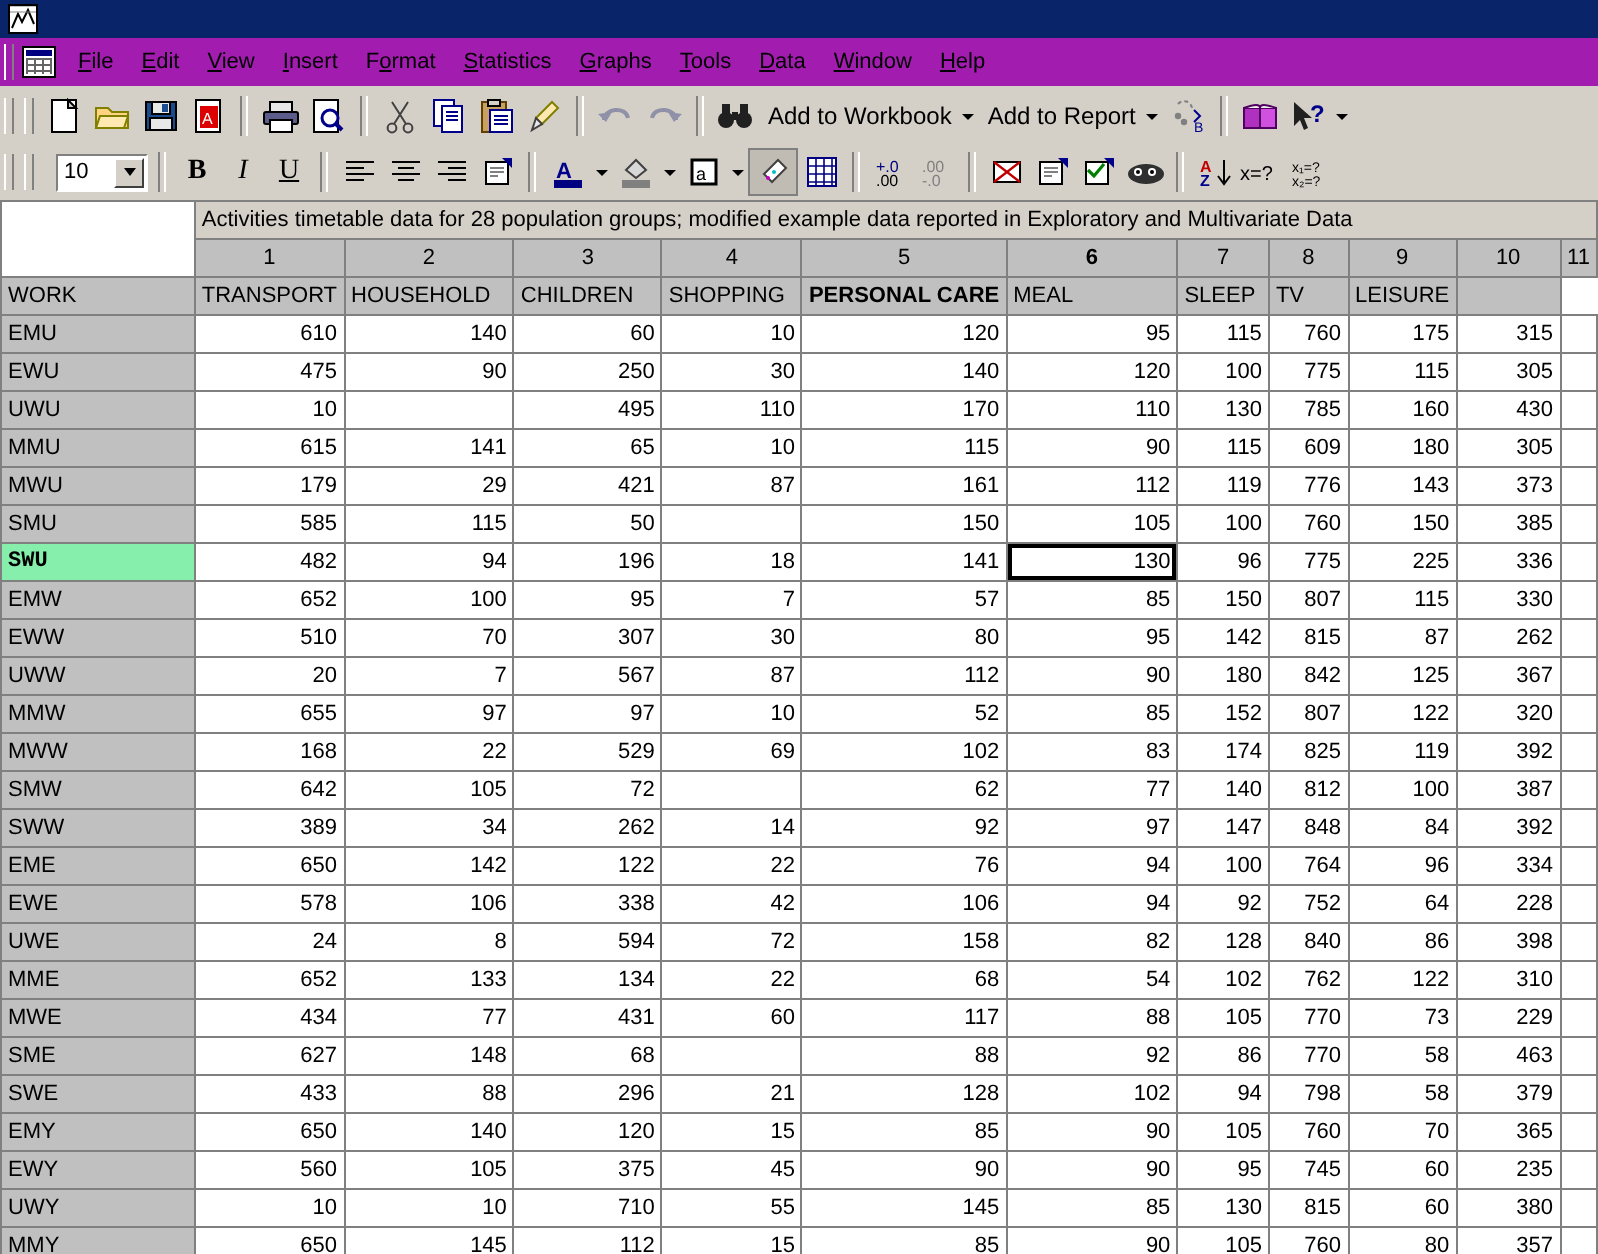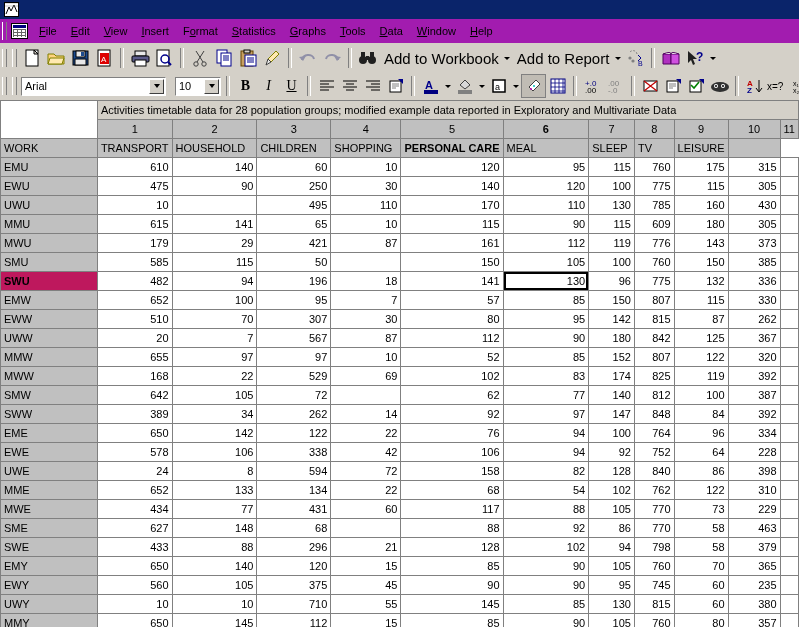--- a/index.html
+++ b/index.html
@@ -67,21 +67,21 @@
     width:2px;height:20px;margin:0 4px;
     border-left:1px solid #808080;border-right:1px solid #ffffff;
     flex:0 0 auto;
   }
   .tbtn{
     width:24px;height:23px;display:flex;align-items:center;justify-content:center;
     flex:0 0 auto;cursor:default;
   }
   .tbtn svg{display:block;}
   .tlabel{
-    font-size:15px;padding:2px 3px 2px 4px;white-space:nowrap;cursor:default;
+    font-size:12px;padding:2px 3px 2px 4px;white-space:nowrap;cursor:default;
   }
   .dropcaret{
     width:11px;height:21px;display:flex;align-items:center;justify-content:center;
     flex:0 0 auto;cursor:default;
   }
   .dropcaret:after{
     content:"";border-left:3px solid transparent;border-right:3px solid transparent;
     border-top:3px solid #000;display:block;
   }
   
@@ -126,21 +126,21 @@
   .hdr-num{
     background:#c0c0c0;text-align:center;height:16px;font-size:11px;
   }
   .hdr-name{
     background:#c0c0c0;text-align:left;height:17px;font-size:11px;
   }
   .hdr-name.sel,.hdr-num.sel{font-weight:bold;}
   .rowhdr{
     background:#c0c0c0;text-align:left;padding-right:8px;font-size:11px;
   }
-  .rowhdr.sel{background:#be185d;font-weight:bold;}
+  .rowhdr.sel{background:#86efac;font-weight:bold;font-family:Liberation Mono, monospace;}
   td.cell{text-align:right;background:#ffffff;}
   td.cell.active{
     box-shadow:inset 0 0 0 2px #000;
     position:relative;
   }
   td.cell.active:after{
     content:"";position:absolute;right:-2px;bottom:-2px;width:4px;height:4px;background:#000;
   }
 </style>
 </head>
@@ -310,24 +310,20 @@
         <text x="11" y="12" font-size="12" font-weight="bold" font-family="Liberation Sans" fill="#00008b">?</text>
       </svg>
   </span>
   <span class="dropcaret"></span>
 </div>
 
 <div class="toolbar">
   <span class="grip"></span>
   <span class="grip"></span>
 
-  <span class="combo" style="width:145px">
-    <span class="val">Arial</span>
-    <span class="btn"></span>
-  </span>
   <span class="combo" style="width:46px;margin-left:8px">
     <span class="val">10</span>
     <span class="btn"></span>
   </span>
   <span class="tb-sep"></span>
 
   <span class="fmtbtn" style="font-weight:bold;font-family:'Liberation Serif',serif;font-size:14px">B</span>
   <span class="fmtbtn" style="font-style:italic;font-family:'Liberation Serif',serif;font-size:14px">I</span>
   <span class="fmtbtn" style="text-decoration:underline;font-family:'Liberation Serif',serif;font-size:14px">U</span>
   <span class="tb-sep"></span>
@@ -594,21 +590,21 @@
         <tr>
           <td class="rowhdr sel">SWU</td>
           <td class="cell">482</td>
           <td class="cell">94</td>
           <td class="cell">196</td>
           <td class="cell">18</td>
           <td class="cell">141</td>
           <td class="cell active">130</td>
           <td class="cell">96</td>
           <td class="cell">775</td>
-          <td class="cell">132</td>
+          <td class="cell">225</td>
           <td class="cell">336</td>
           <td class="cell"></td>
         </tr>
         <tr>
           <td class="rowhdr">EMW</td>
           <td class="cell">652</td>
           <td class="cell">100</td>
           <td class="cell">95</td>
           <td class="cell">7</td>
           <td class="cell">57</td>

